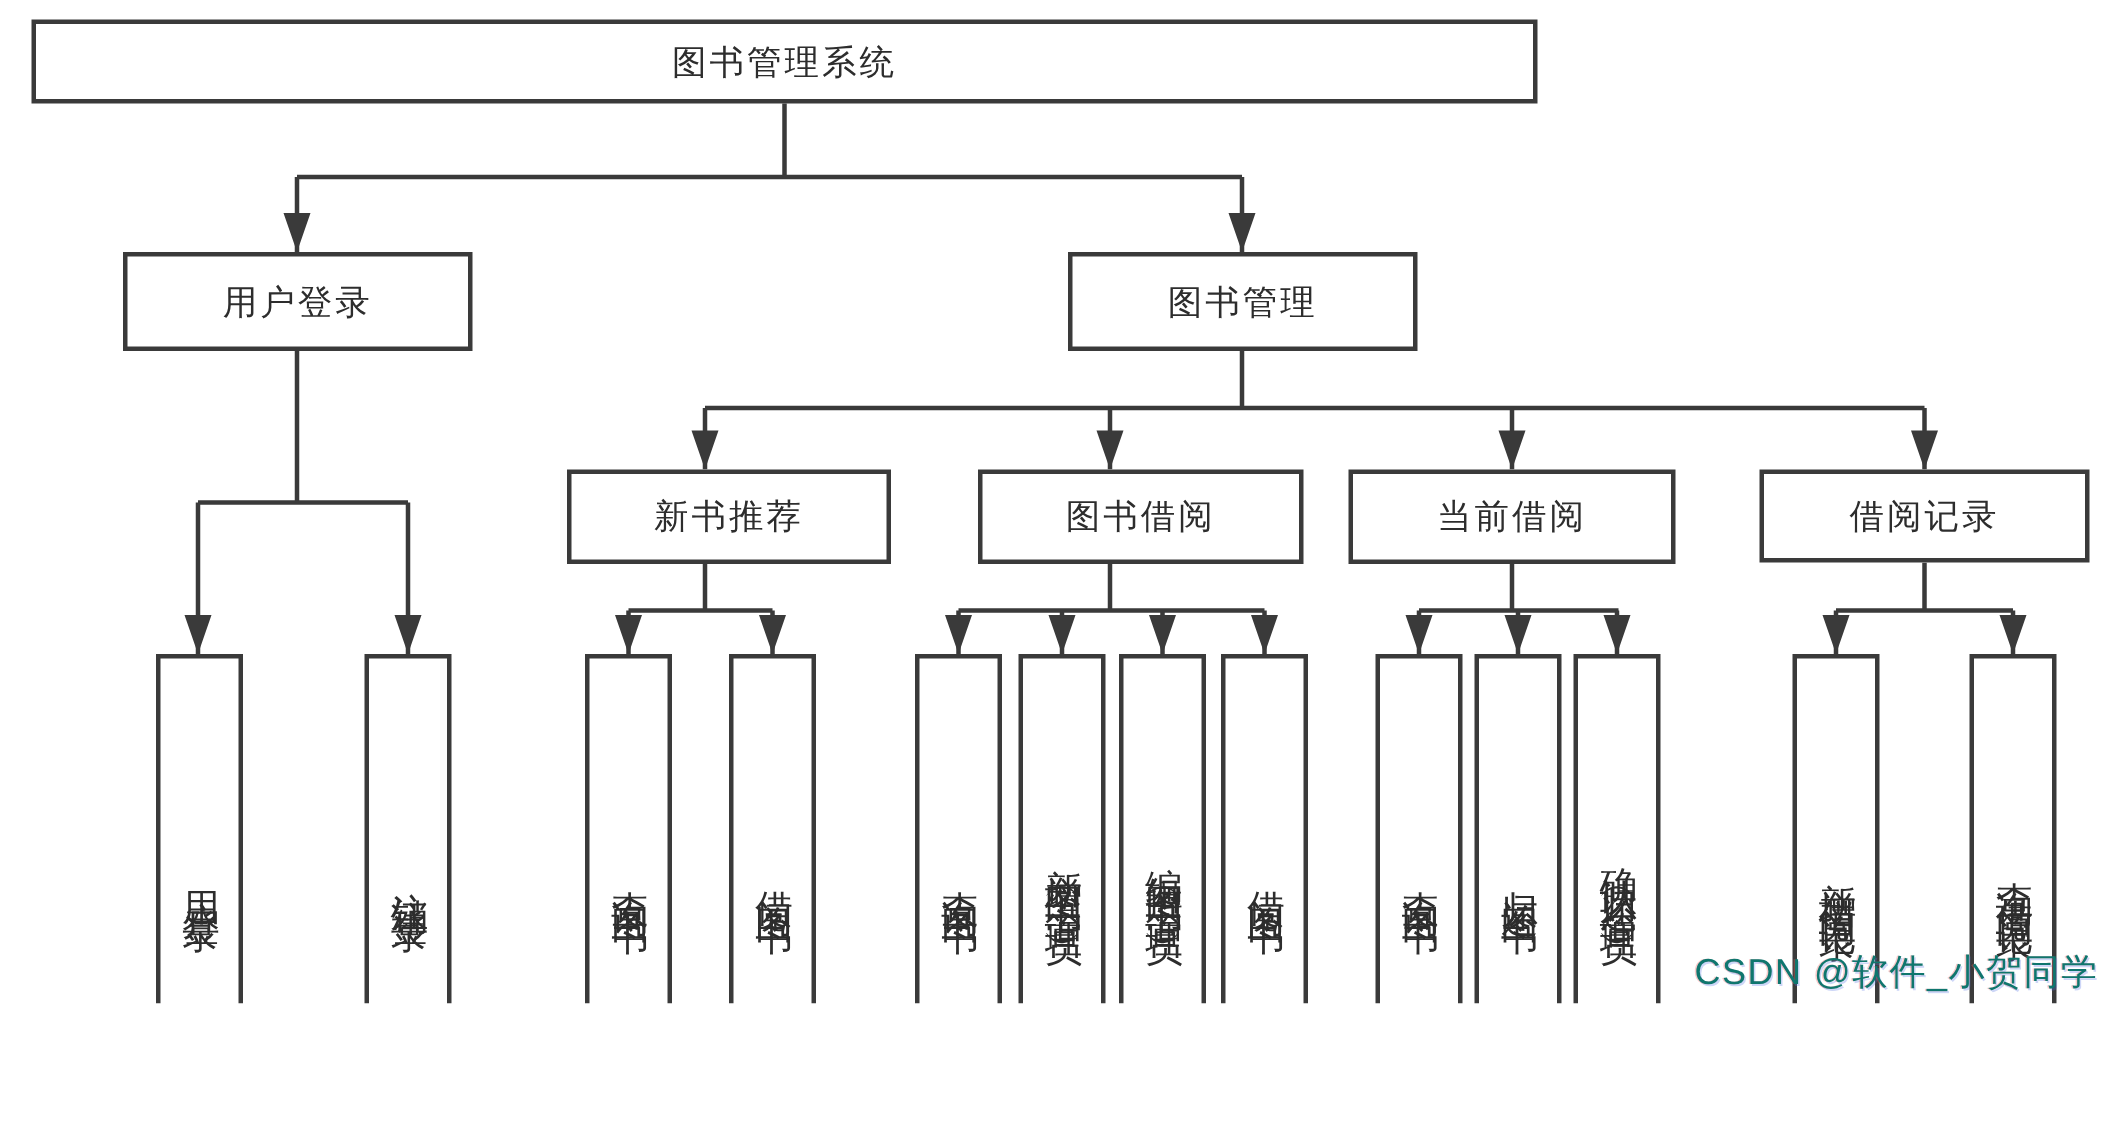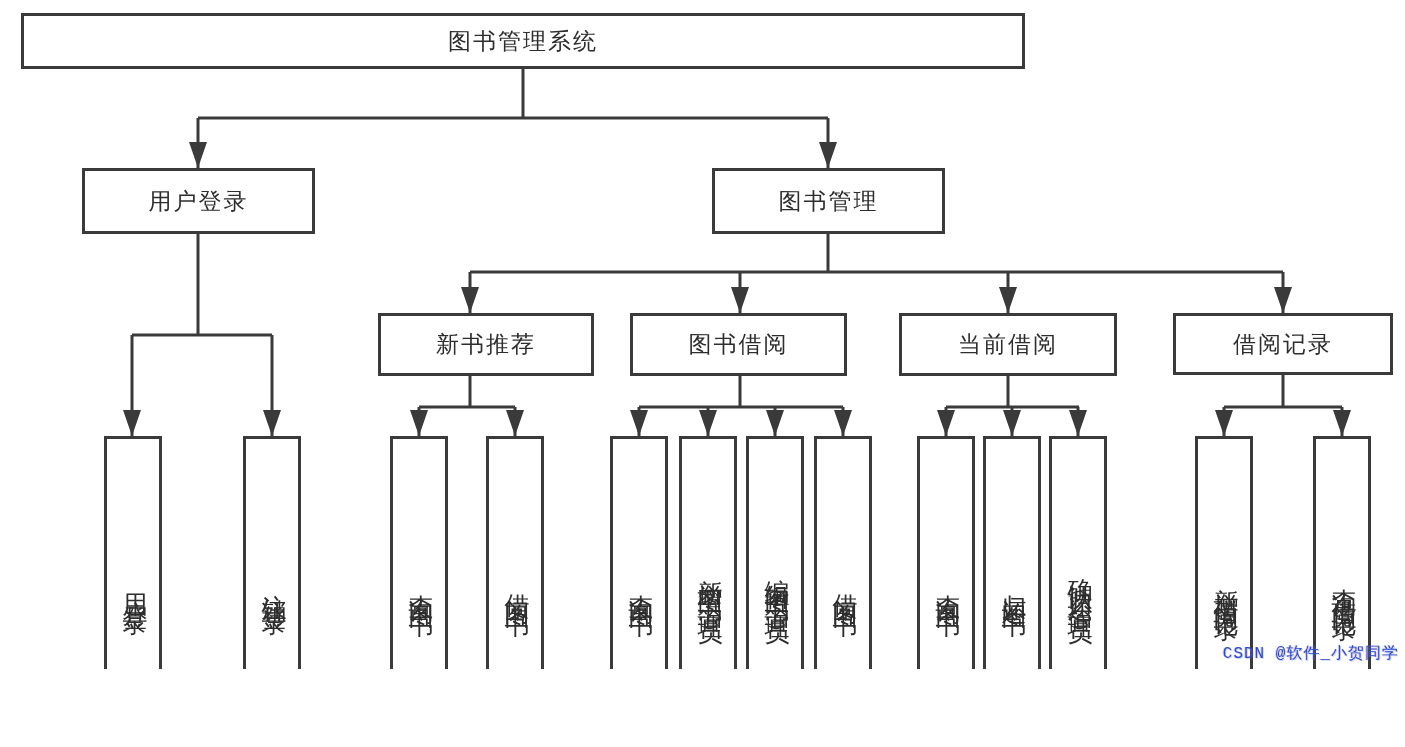--- a/index.html
+++ b/index.html
@@ -1,20 +1,20 @@
 <!DOCTYPE html>
 <html><head>
 <meta charset="utf-8">
 <style>
   html,body{margin:0;padding:0;background:#ffffff;}
   .canvas{
     position:relative;
     width:1405px;height:669px;
     background:#ffffff;
-    font-family:Liberation Mono, monospace;
+    font-family:Liberation Sans, sans-serif;
     overflow:hidden;
   }
   .wires{position:absolute;left:0;top:0;width:1405px;height:747px;}
   .node{
     position:absolute;
     box-sizing:border-box;
     border:3px solid #3a3a3a;
     background:#ffffff;
     display:flex;
     align-items:center;
@@ -33,44 +33,44 @@
     writing-mode:vertical-rl;
     text-orientation:mixed;
     white-space:nowrap;
     line-height:1;
   }
   
   .n-root{left:21px;top:13px;width:1004px;height:56px;}
   .n-l2-0{left:82px;top:168px;width:233px;height:66px;}
   .n-l2-1{left:712px;top:168px;width:233px;height:66px;}
   .n-l3-0{left:378px;top:313px;width:216px;height:63px;}
-  .n-l3-1{left:630px;top:313px;width:217px;height:63px;}
+  .n-l3-1{left:652px;top:313px;width:217px;height:63px;}
   .n-l3-2{left:899px;top:313px;width:218px;height:63px;text-align:center;}
   .n-l3-3{left:1173px;top:313px;width:220px;height:62px;}
   .leaf{top:436px;width:58px;height:300px;}
   .n-lf-0{left:104px;}
   .n-lf-1{left:243px;}
   .n-lf-2{left:390px;}
   .n-lf-3{left:486px;}
   .n-lf-4{left:610px;}
   .n-lf-5{left:679px;}
   .n-lf-6{left:746px;}
   .n-lf-7{left:814px;}
   .n-lf-8{left:917px;}
   .n-lf-9{left:983px;}
   .n-lf-10{left:1049px;}
   .n-lf-11{left:1195px;}
   .n-lf-12{left:1313px;}
   .watermark{
     position:absolute;
     right:6px;
     bottom:5px;
-    font-size:16px;
+    font-size:24px;
     letter-spacing:1px;
-    color:#1d4ed8;
+    color:#0f766e;
     text-shadow:-1px 0 0 rgba(235,100,100,0.35), 1px 1px 0 rgba(90,120,230,0.30);
     z-index:3;
     white-space:nowrap;
   }
 </style>
 </head>
 <body>
 
 <div class="canvas">
 

